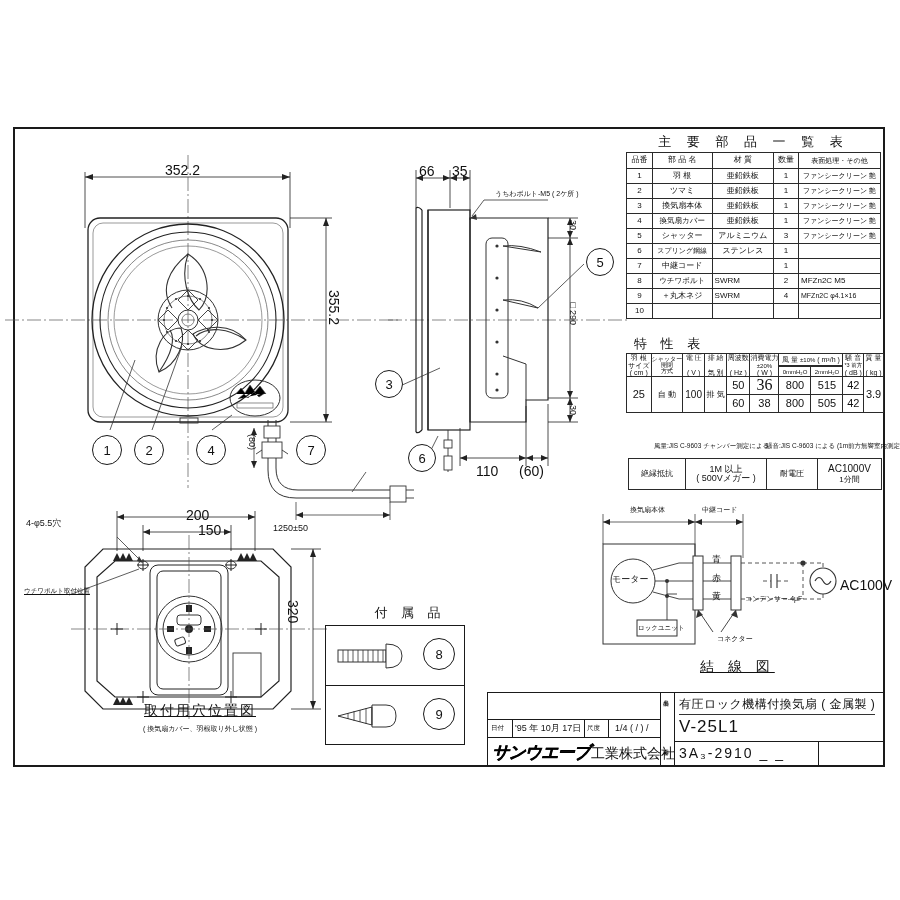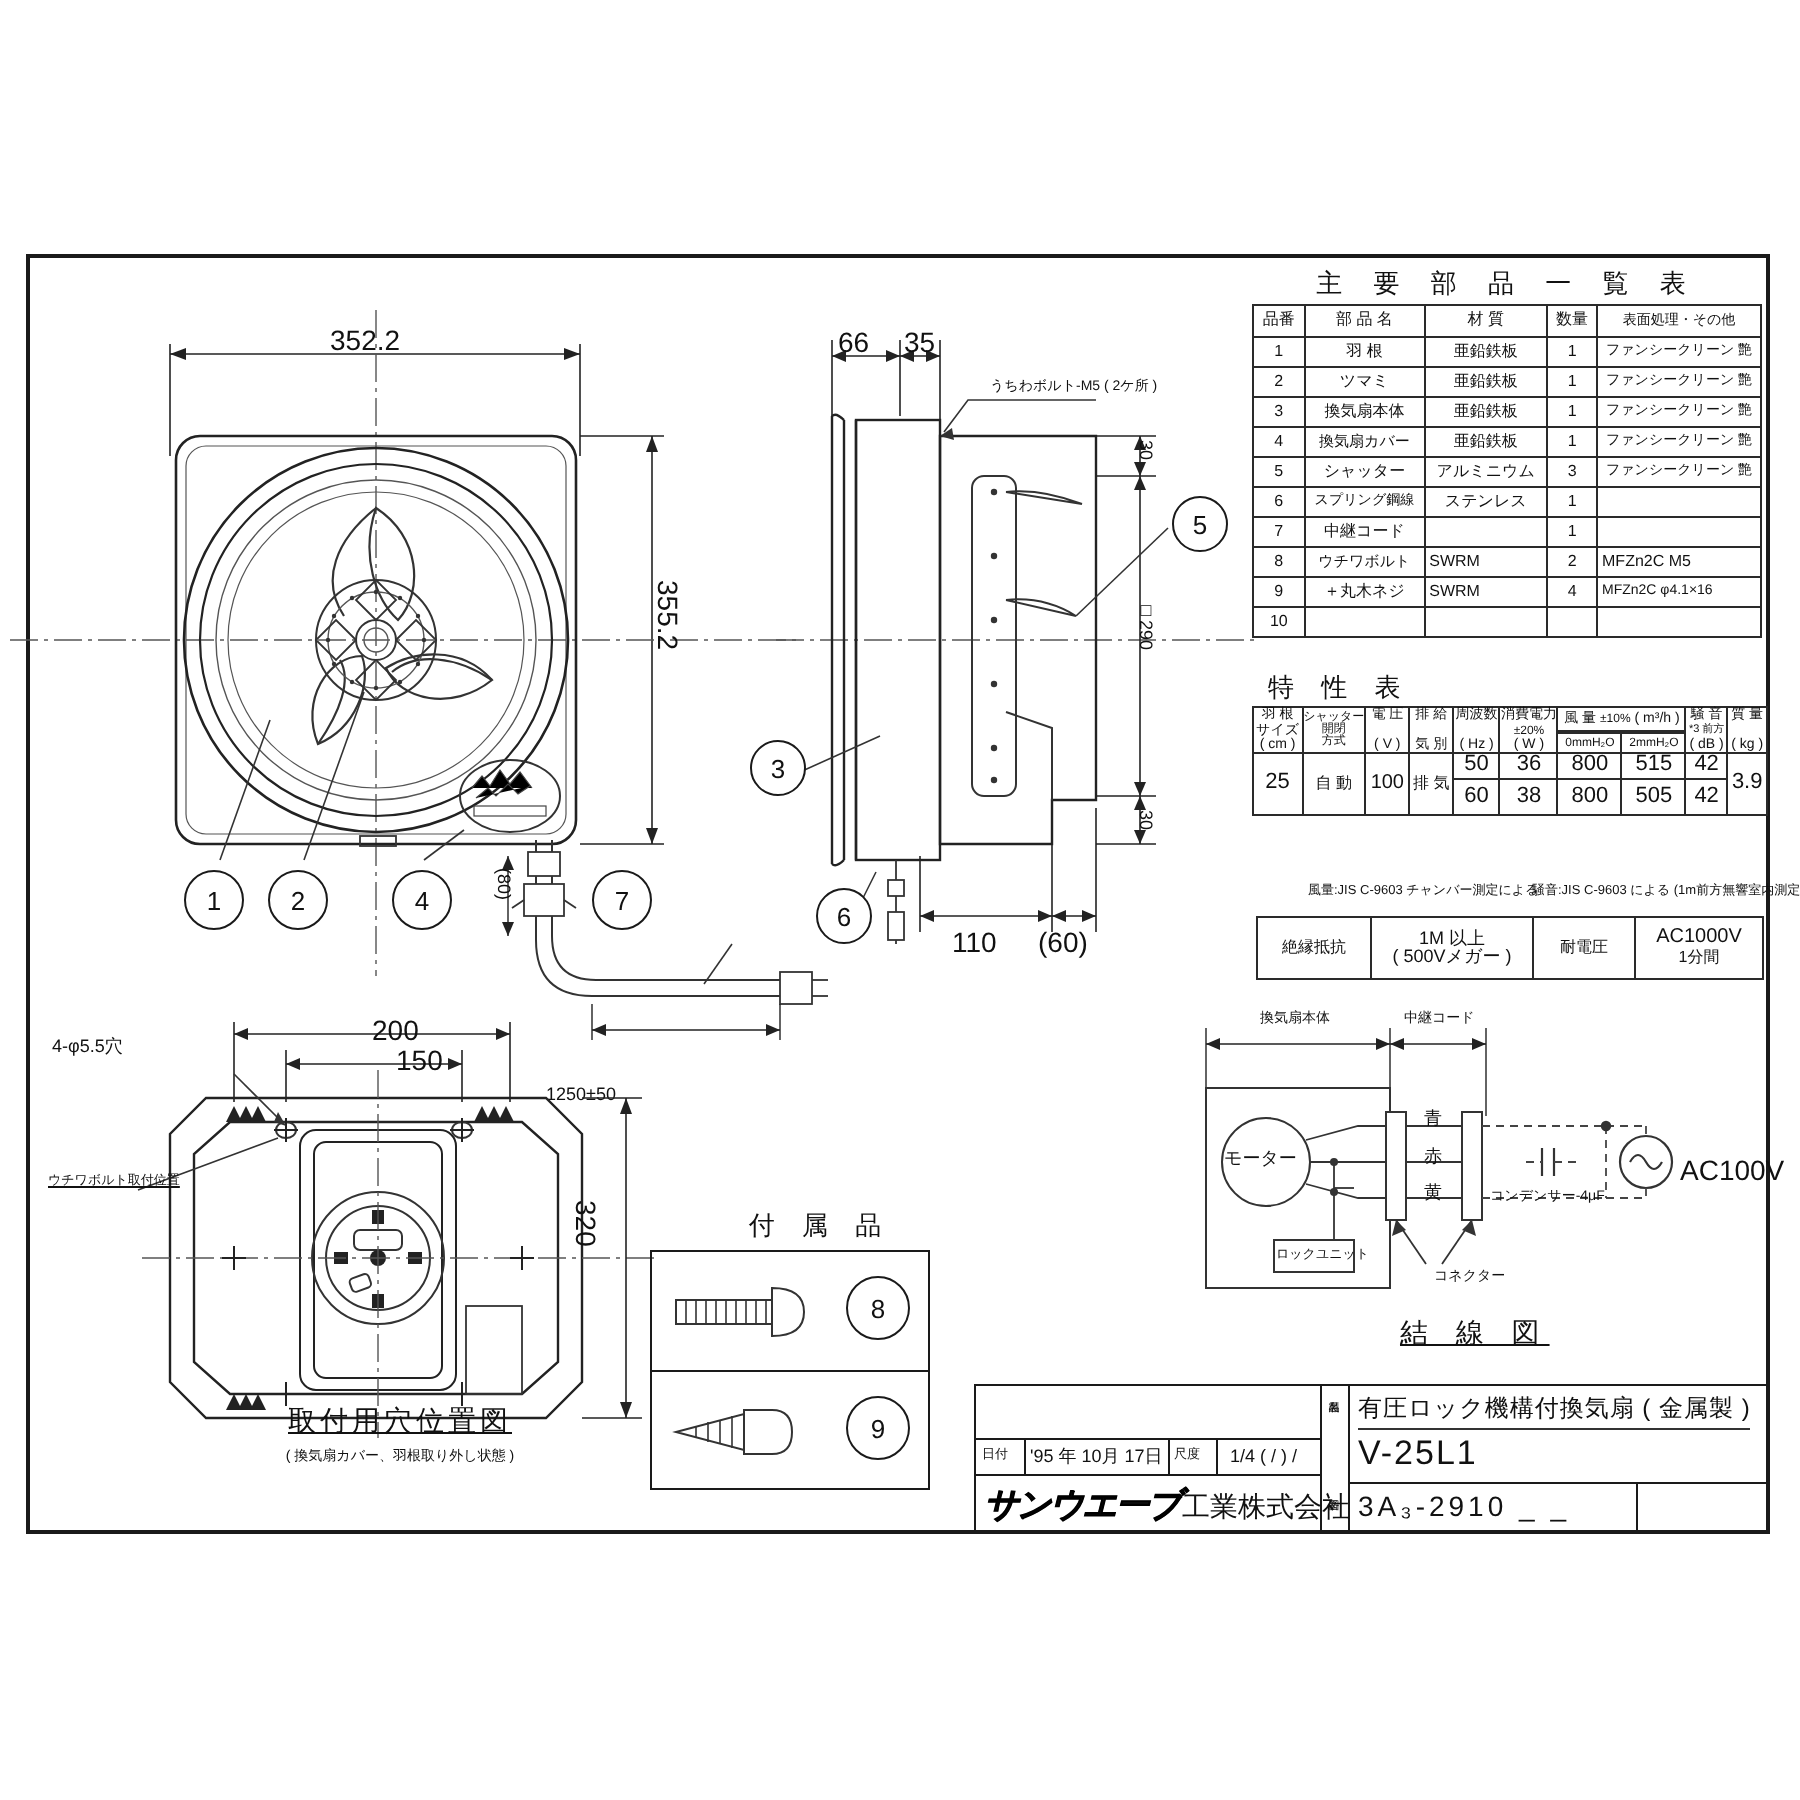--- a/index.html
+++ b/index.html
@@ -151,21 +151,21 @@
 
       <g stroke="#222" stroke-width="0.7" fill="none">
         <line x1="14" y1="8" x2="14" y2="48"></line>
       </g>
       <polygon points="14,8 11,15 17,15" fill="#222"></polygon>
       <polygon points="14,48 11,41 17,41" fill="#222"></polygon>
 
       <line x1="112" y1="72" x2="126" y2="52" stroke="#333" stroke-width="0.8"></line>
     </svg>
   </div>
-  <div class="abs lbl9" style="left:273px;top:543px;">1250±50</div>
+  <div class="abs lbl9" style="left:273px;top:524px;">1250±50</div>
   <div class="abs lbl9 vert" style="left:247px;top:434px;">(80)</div>
 
   <div class="abs" style="left:398px;top:160px;width:230px;height:330px;">
     <svg width="230" height="330" viewBox="0 0 230 330">
 
       <g stroke="#222" stroke-width="0.8" fill="none">
         <line x1="18" y1="10" x2="18" y2="48"></line>
         <line x1="52" y1="10" x2="52" y2="48"></line>
         <line x1="72" y1="10" x2="72" y2="60"></line>
         <line x1="18" y1="18" x2="52" y2="18"></line>
@@ -552,21 +552,21 @@
         <th style="width:34px;font-size:6px;">2mmH₂O</th>
       </tr>
     </thead>
     <tbody>
       <tr>
         <td rowspan="2" style="font-size:11px;height:17px;">25</td>
         <td rowspan="2" style="font-size:8px;">自 動</td>
         <td rowspan="2" style="font-size:10px;">100</td>
         <td rowspan="2" style="font-size:8px;">排  気</td>
         <td style="font-size:11px;">50</td>
-        <td style="font-size:11px;">36</td>
+        <td style="font-size:16px;font-family:Liberation Serif, serif;">36</td>
         <td style="font-size:11px;">800</td>
         <td style="font-size:11px;">515</td>
         <td style="font-size:11px;">42</td>
         <td rowspan="2" style="font-size:11px;">3.9</td>
       </tr>
       <tr>
         <td style="font-size:11px;height:17px;">60</td>
         <td style="font-size:11px;">38</td>
         <td style="font-size:11px;">800</td>
         <td style="font-size:11px;">505</td>

